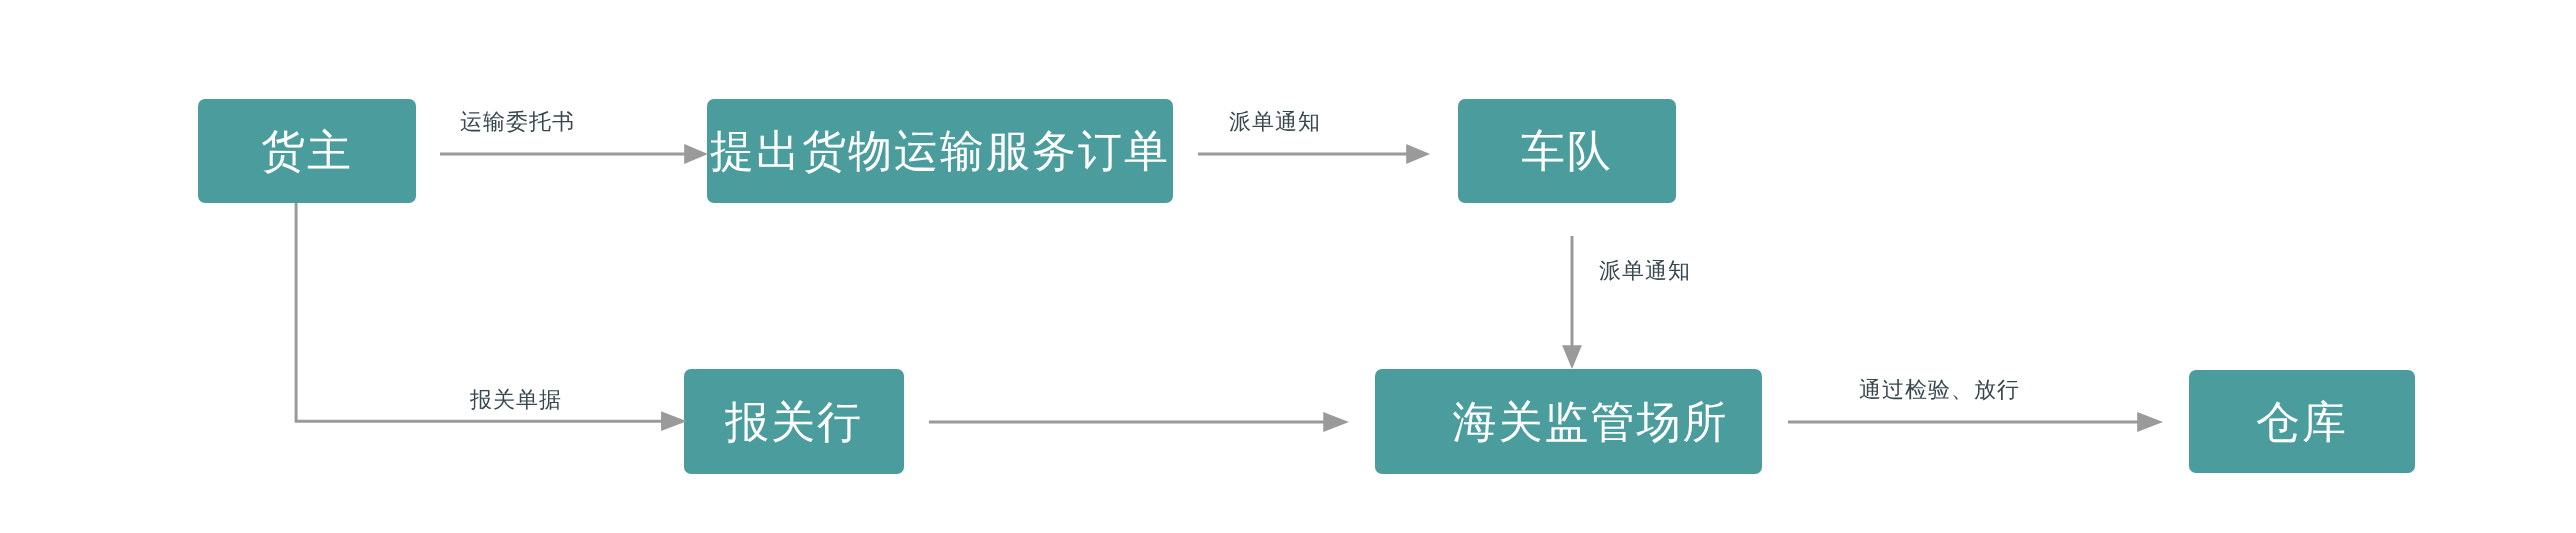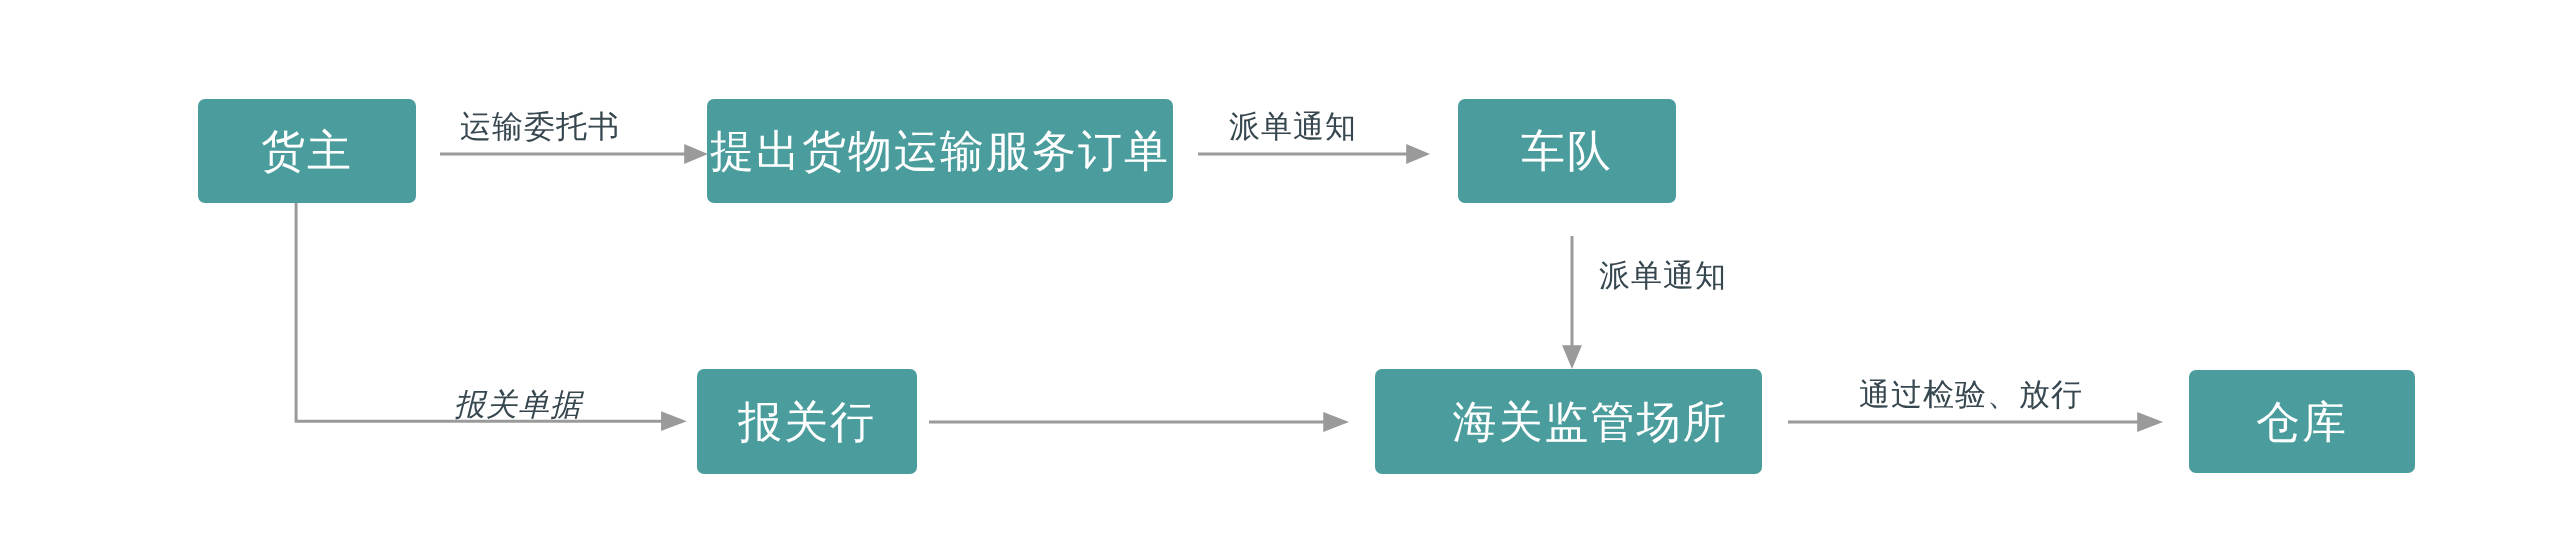--- a/index.html
+++ b/index.html
@@ -26,21 +26,21 @@
     justify-content: center;
     color: #ffffff;
     font-size: 44px;
     letter-spacing: 2px;
     box-sizing: border-box;
     line-height: 1;
   }
   .edge-label {
     position: absolute;
     color: #37474f;
-    font-size: 31px;
+    font-size: 22px;
     letter-spacing: 1px;
     white-space: nowrap;
     line-height: 1;
   }
   .conn {
     position: absolute;
     overflow: visible;
   }
   .conn path, .conn line {
     stroke: #9a9a9a;
@@ -61,21 +61,21 @@
   </div>
 
   <div class="node" style="left:707px; top:99px; width:466px; height:104px;text-align:center;">
     <span>提出货物运输服务订单</span>
   </div>
 
   <div class="node" style="left:1458px; top:99px; width:218px; height:104px;">
     <span>车队</span>
   </div>
 
-  <div class="node" style="left:684px; top:369px; width:220px; height:105px;margin-left:13px;">
+  <div class="node" style="left:684px; top:369px; width:220px; height:105px;">
     <span>报关行</span>
   </div>
 
   <div class="node" style="left:1375px; top:369px; width:387px; height:105px;padding-left:44px;">
     <span>海关监管场所</span>
   </div>
 
   <div class="node" style="left:2189px; top:370px; width:226px; height:103px;">
     <span>仓库</span>
   </div>
@@ -101,21 +101,21 @@
     <polygon points="5,110 15,134 25,110"></polygon>
   </svg>
   <div class="edge-label" style="left:1599px; top:260px;">
     <span>派单通知</span>
   </div>
 
   <svg class="conn" style="left:286px; top:203px; width:401px; height:238px;" viewBox="0 0 404 240">
     <path d="M10,0 L10,220 L380,220"></path>
     <polygon points="378,210 404,220 378,230"></polygon>
   </svg>
-  <div class="edge-label" style="left:454px; top:389px;font-style:italic;">
+  <div class="edge-label" style="left:470px; top:389px;">
     <span>报关单据</span>
   </div>
 
   <svg class="conn" style="left:929px; top:407px; width:420px; height:30px;" viewBox="0 0 424 30">
     <line x1="0" y1="15" x2="400" y2="15"></line>
     <polygon points="398,5 424,15 398,25"></polygon>
   </svg>
 
   <svg class="conn" style="left:1788px; top:407px; width:375px; height:30px;" viewBox="0 0 378 30">
     <line x1="0" y1="15" x2="354" y2="15"></line>

